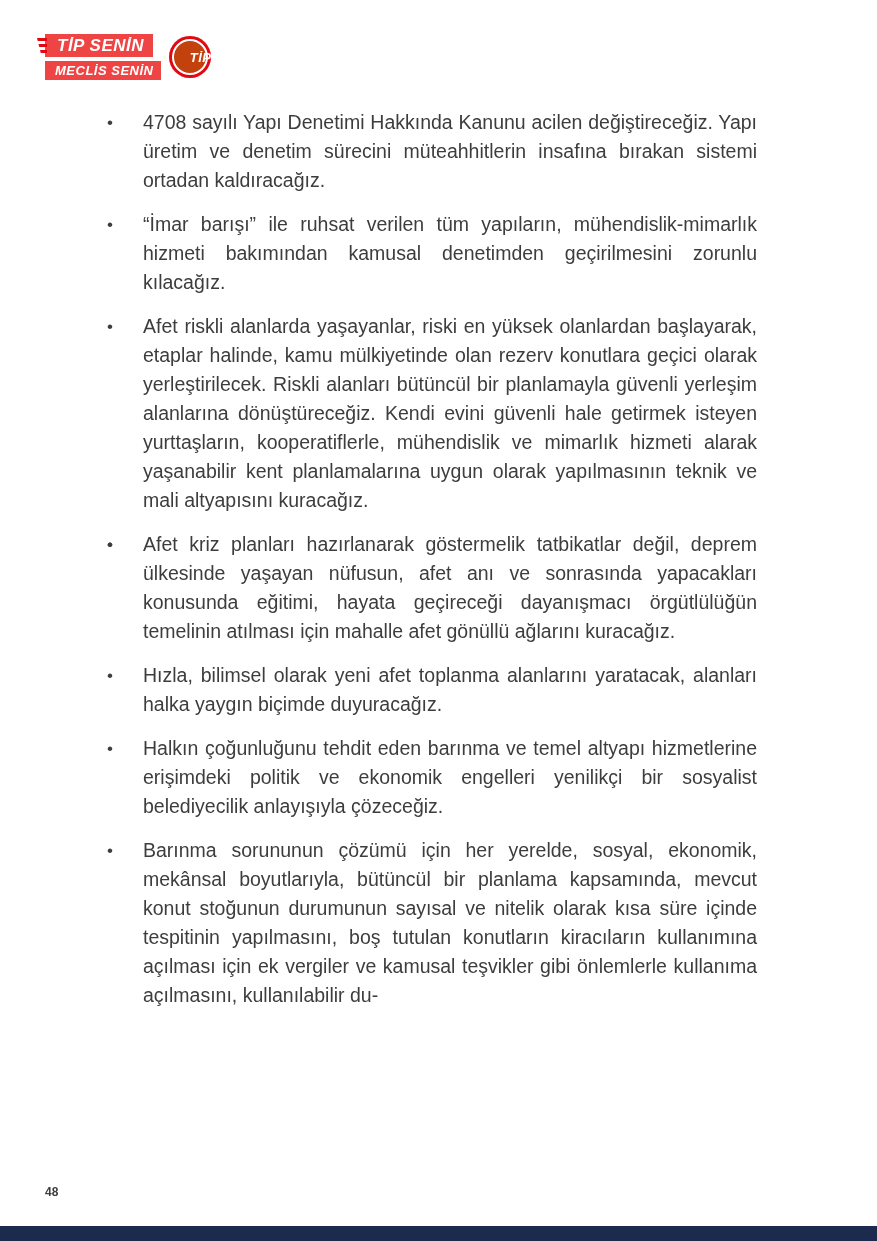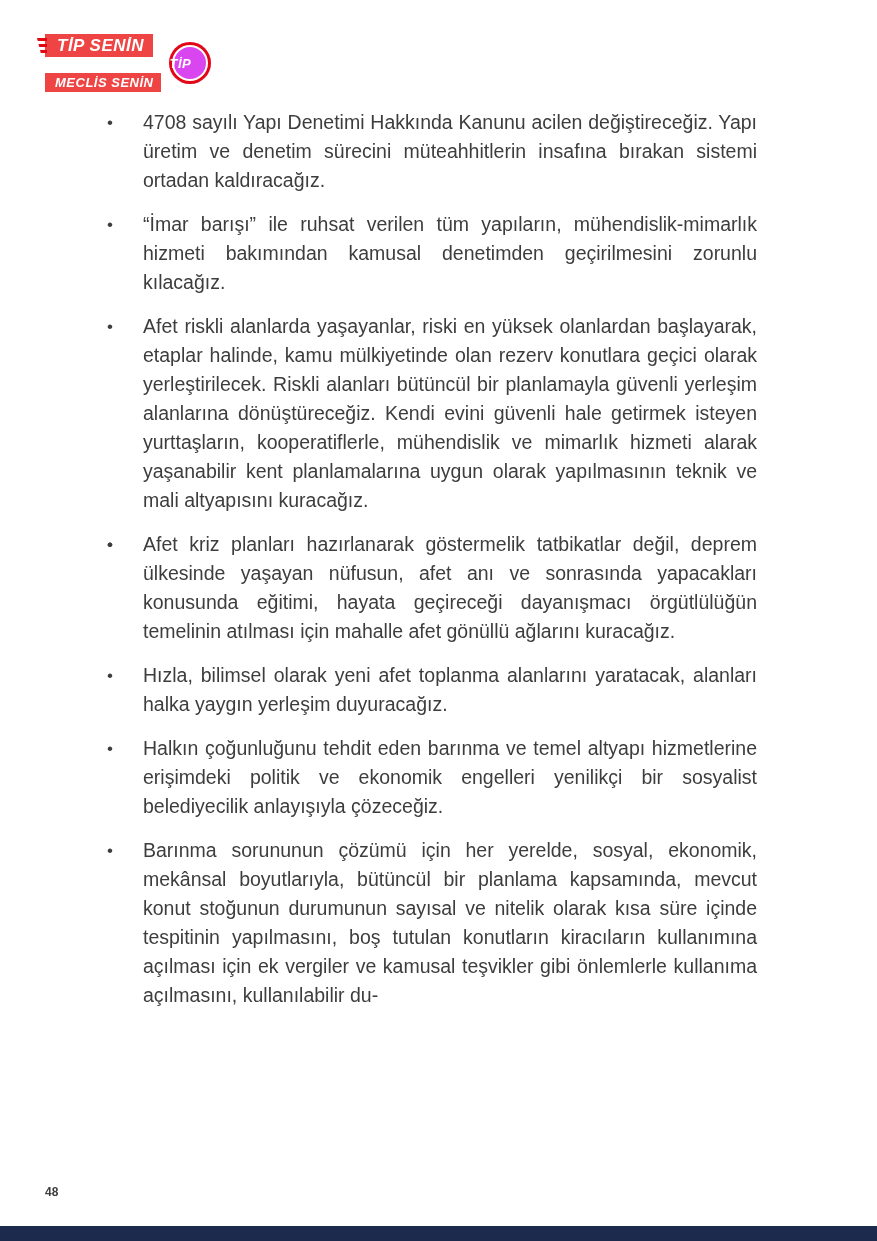--- a/index.html
+++ b/index.html
@@ -26,45 +26,45 @@
   .logo-chip {
     background: #ef4444;
     color: #ffffff;
     font-weight: 800;
     font-style: italic;
     letter-spacing: 0.5px;
     line-height: 1;
     white-space: nowrap;
   }
   .logo-chip.line1 { font-size: 17px; padding: 3px 9px 3px 12px; }
-  .logo-chip.line2 { font-size: 13px; padding: 3px 8px 3px 10px; margin-top: 16px; }
+  .logo-chip.line2 { font-size: 13px; padding: 3px 8px 3px 10px; margin-top: 4px; }
   .speed-lines {
     position: absolute;
     left: -8px;
     top: 4px;
     width: 10px;
     height: 16px;
     background: repeating-linear-gradient(
       to bottom,
       #e30613 0 3px,
       transparent 3px 6px
     );
     clip-path: polygon(0 0, 100% 0, 100% 100%, 40% 100%);
   }
   .emblem {
     position: relative;
     width: 42px;
     height: 42px;
     margin-left: 8px;
     border-radius: 50%;
-    background: #d946ef;
+    background: #c2410c;
     box-shadow: inset 0 0 0 3px #e30613, inset 0 0 0 5px #ffffff;
     display: flex;
     align-items: center;
-    justify-content: flex-start;
+    justify-content: flex-end;
   }
   .emblem-text {
     color: #ffffff;
     font-weight: 800;
     font-style: italic;
     font-size: 13px;
     letter-spacing: 0.5px;
   }
 
   
@@ -147,21 +147,21 @@
     </li>
     <li>
       <span class="marker">•</span>
     </li>
     <li>
       <span class="marker">•</span>
       <span>Afet kriz planları hazırlanarak göstermelik tatbikatlar değil, deprem ülkesinde yaşayan nüfusun, afet anı ve sonrasında yapacakları konusunda eğitimi, hayata geçireceği dayanışmacı örgütlülüğün temelinin atılması için mahalle afet gönüllü ağlarını kuracağız.</span>
     </li>
     <li>
       <span class="marker">•</span>
-      <span>Hızla, bilimsel olarak yeni afet toplanma alanlarını yaratacak, alanları halka yaygın yerleşim duyuracağız.</span>
+      <span>Hızla, bilimsel olarak yeni afet toplanma alanlarını yaratacak, alanları halka yaygın biçimde duyuracağız.</span>
     </li>
     <li>
       <span class="marker">•</span>
       <span>Halkın çoğunluğunu tehdit eden barınma ve temel altyapı hizmetlerine erişimdeki politik ve ekonomik engelleri yenilikçi bir sosyalist belediyecilik anlayışıyla çözeceğiz.</span>
     </li>
     <li>
       <span class="marker">•</span>
       <span>Barınma sorununun çözümü için her yerelde, sosyal, ekonomik, mekânsal boyutlarıyla, bütüncül bir planlama kapsamında, mevcut konut stoğunun durumunun sayısal ve nitelik olarak kısa süre içinde tespitinin yapılmasını, boş tutulan konutların kiracıların kullanımına açılması için ek vergiler ve kamusal teşvikler gibi önlemlerle kullanıma açılmasını, kullanılabilir du-</span>
     </li>
   </ul>

